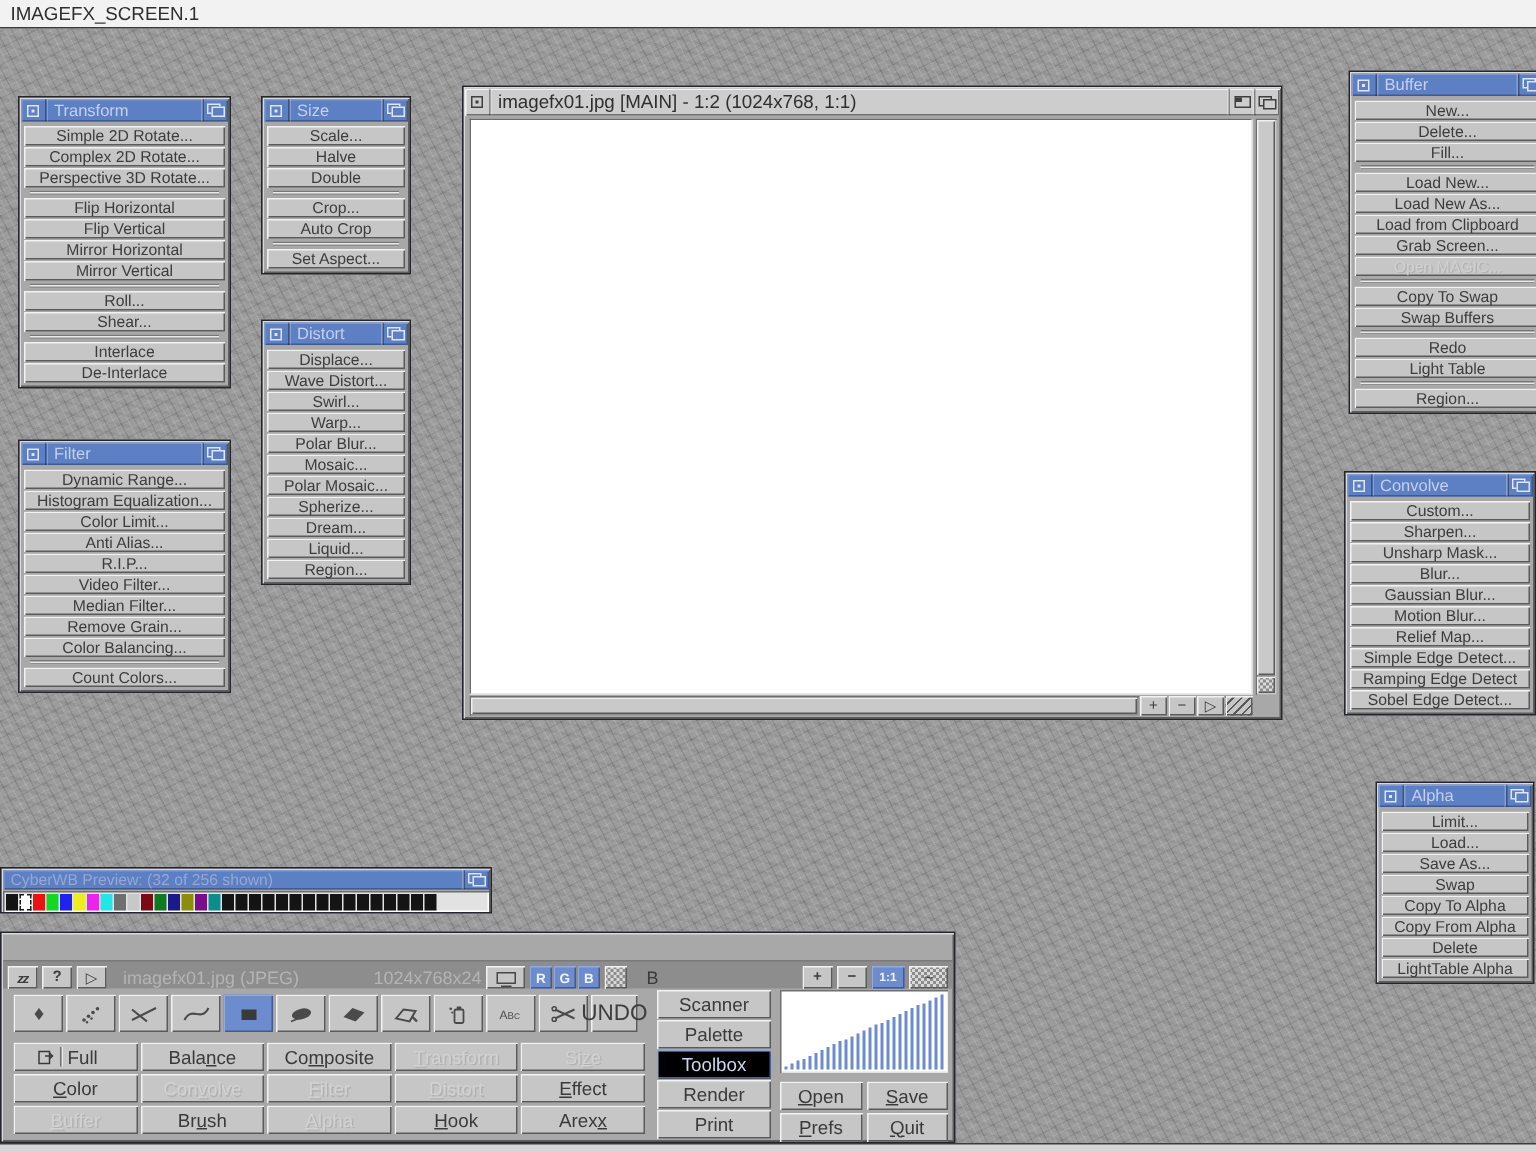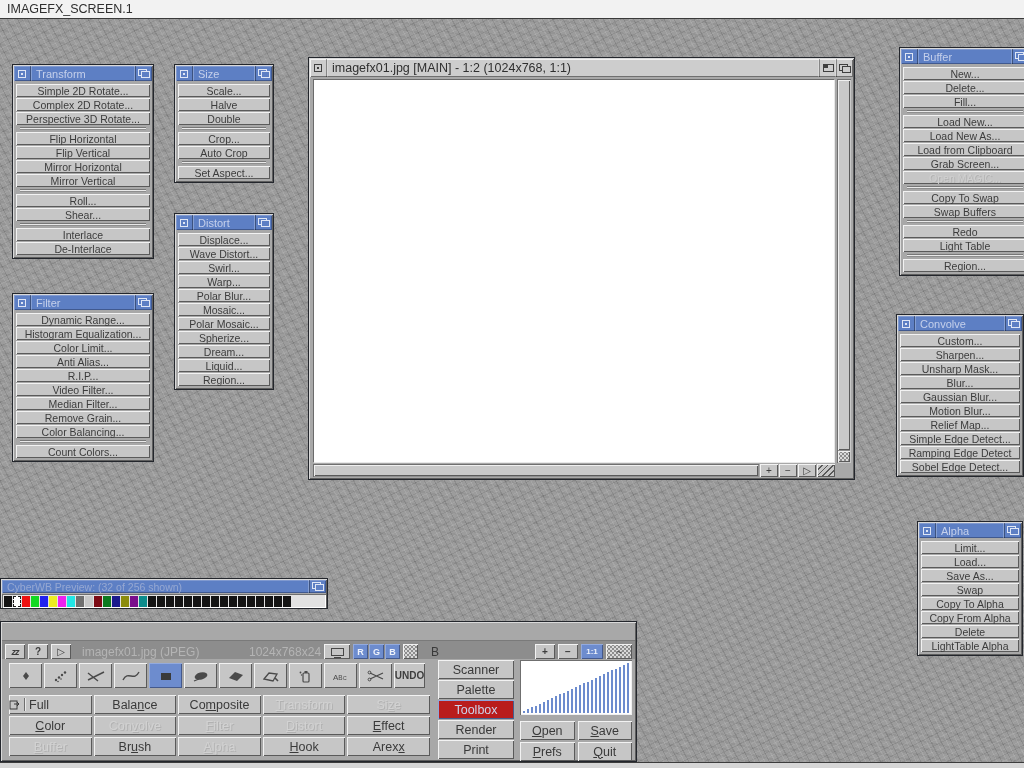--- a/index.html
+++ b/index.html
@@ -96,35 +96,35 @@
   .gi-mon{width:13px;height:8px;border:1px solid #474747;position:relative;display:inline-block;}
   .gi-mon::after{content:'';position:absolute;left:2px;right:2px;bottom:-3px;height:1px;background:#474747;}
   .buf-ind{color:#3a3a3a;font-size:12px;margin-left:10px;}
   .spacer{flex:1;}
   .tb-tools{position:absolute;left:8px;top:41px;display:flex;gap:2px;}
   .tool{width:33px;height:25px;background:#c6c6c6;border:0;padding:0;
     box-shadow:inset 1px 1px 0 #f2f2f2, inset -1px -1px 0 #5a5a5a;
     display:flex;align-items:center;justify-content:center;cursor:pointer;}
   .tool.sel{background:#6d8cce;box-shadow:inset 1px 1px 0 #93aadd, inset -1px -1px 0 #44598c;}
   .tool svg{display:block;}
-  .tool.undo{font-size:10px;font-weight:bold;font-family:inherit;color:#3d3d3d;width:31px;}
+  .tool.undo{font-size:15px;font-weight:normal;font-family:inherit;color:#3d3d3d;width:31px;}
   .tb-grid{position:absolute;left:8px;top:73px;width:421px;display:grid;
     grid-template-columns:repeat(5,1fr);gap:2px;}
   .gbtn{height:19px;background:#c6c6c6;border:0;font-family:inherit;
     box-shadow:inset 1px 1px 0 #f2f2f2, inset -1px -1px 0 #5a5a5a;
     font-size:12.5px;color:#3a3a3a;display:flex;align-items:center;justify-content:center;
     white-space:nowrap;overflow:hidden;cursor:pointer;}
   .gbtn.ghost{color:#d2d2d2;text-shadow:1px 1px 0 rgba(130,130,130,.3);}
-  .gbtn.popup{justify-content:flex-start;padding-left:0;gap:4px;}
+  .gbtn.popup{justify-content:flex-start;padding-left:16px;gap:4px;}
   .gbtn .vbar{width:1px;height:13px;background:#6f6f6f;box-shadow:1px 0 0 #e9e9e9;}
   .tb-modes{position:absolute;left:437px;top:38px;width:76px;display:flex;flex-direction:column;gap:1px;}
   .mode{height:19px;background:#c6c6c6;border:0;font-family:inherit;
     box-shadow:inset 1px 1px 0 #f2f2f2, inset -1px -1px 0 #5a5a5a;
     font-size:12.5px;color:#3a3a3a;display:flex;align-items:center;justify-content:center;cursor:pointer;}
-  .mode.sel{background:#b91c1c;color:#ccd5ec;box-shadow:inset 1px 1px 0 #8fa5da, inset -1px -1px 0 #46608f;}
+  .mode.sel{background:#000000;color:#ccd5ec;box-shadow:inset 1px 1px 0 #8fa5da, inset -1px -1px 0 #46608f;}
   .tb-ramp{position:absolute;left:519px;top:38px;width:112px;height:55px;background:#ffffff;
     box-shadow:inset 1px 1px 0 #6f6f6f, inset -1px -1px 0 #f0f0f0;
     display:flex;align-items:flex-end;gap:2px;padding:2px 3px;}
   .tb-ramp i{width:2px;background:#6d8cce;flex:none;}
   .tb-actions{position:absolute;left:519px;top:99px;width:112px;display:grid;
     grid-template-columns:1fr 1fr;gap:2px 3px;}
   .abtn{height:19px;background:#c6c6c6;border:0;font-family:inherit;
     box-shadow:inset 1px 1px 0 #f2f2f2, inset -1px -1px 0 #5a5a5a;
     font-size:12.5px;color:#3a3a3a;display:flex;align-items:center;justify-content:center;cursor:pointer;}
   u{text-underline-offset:1px;}

